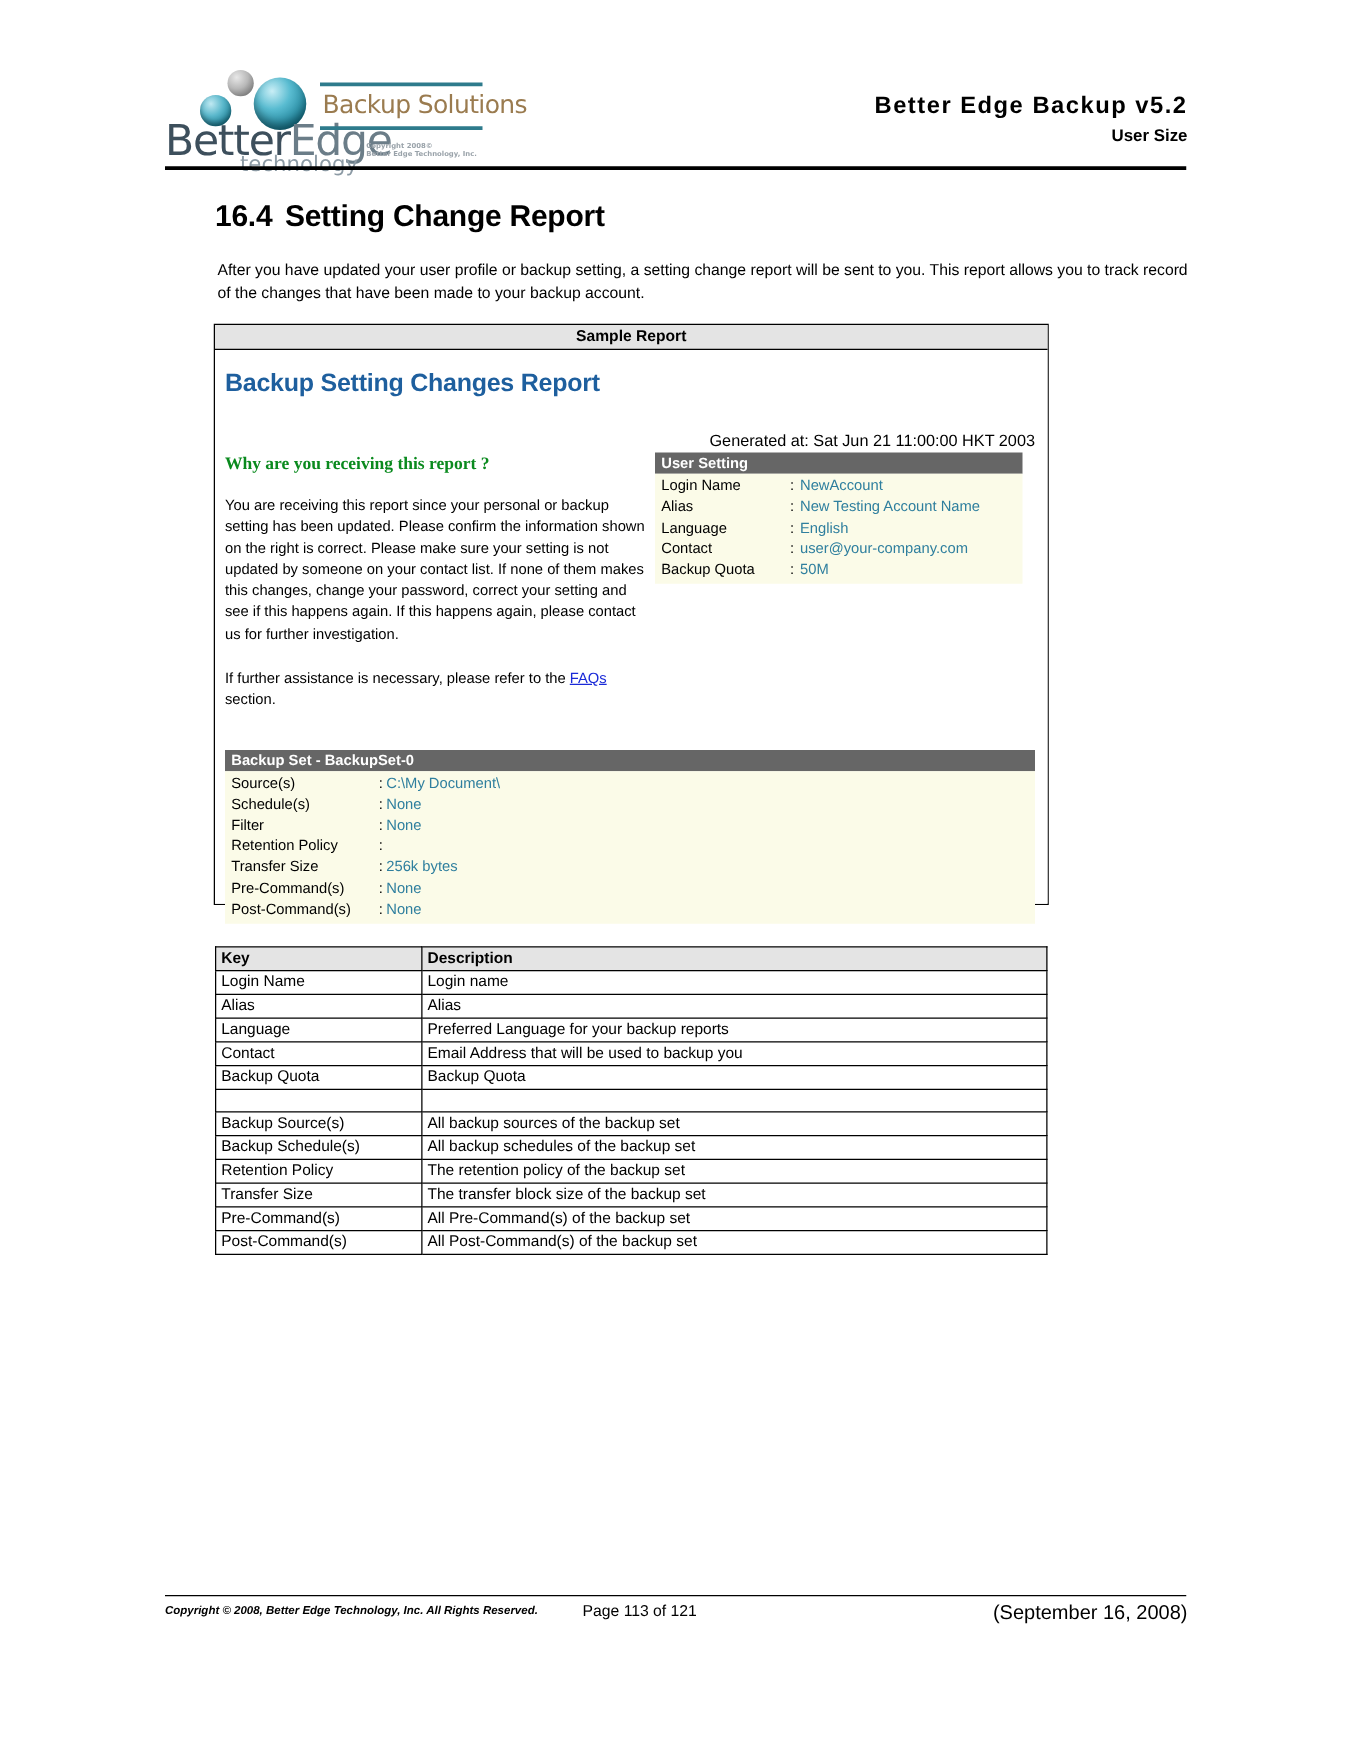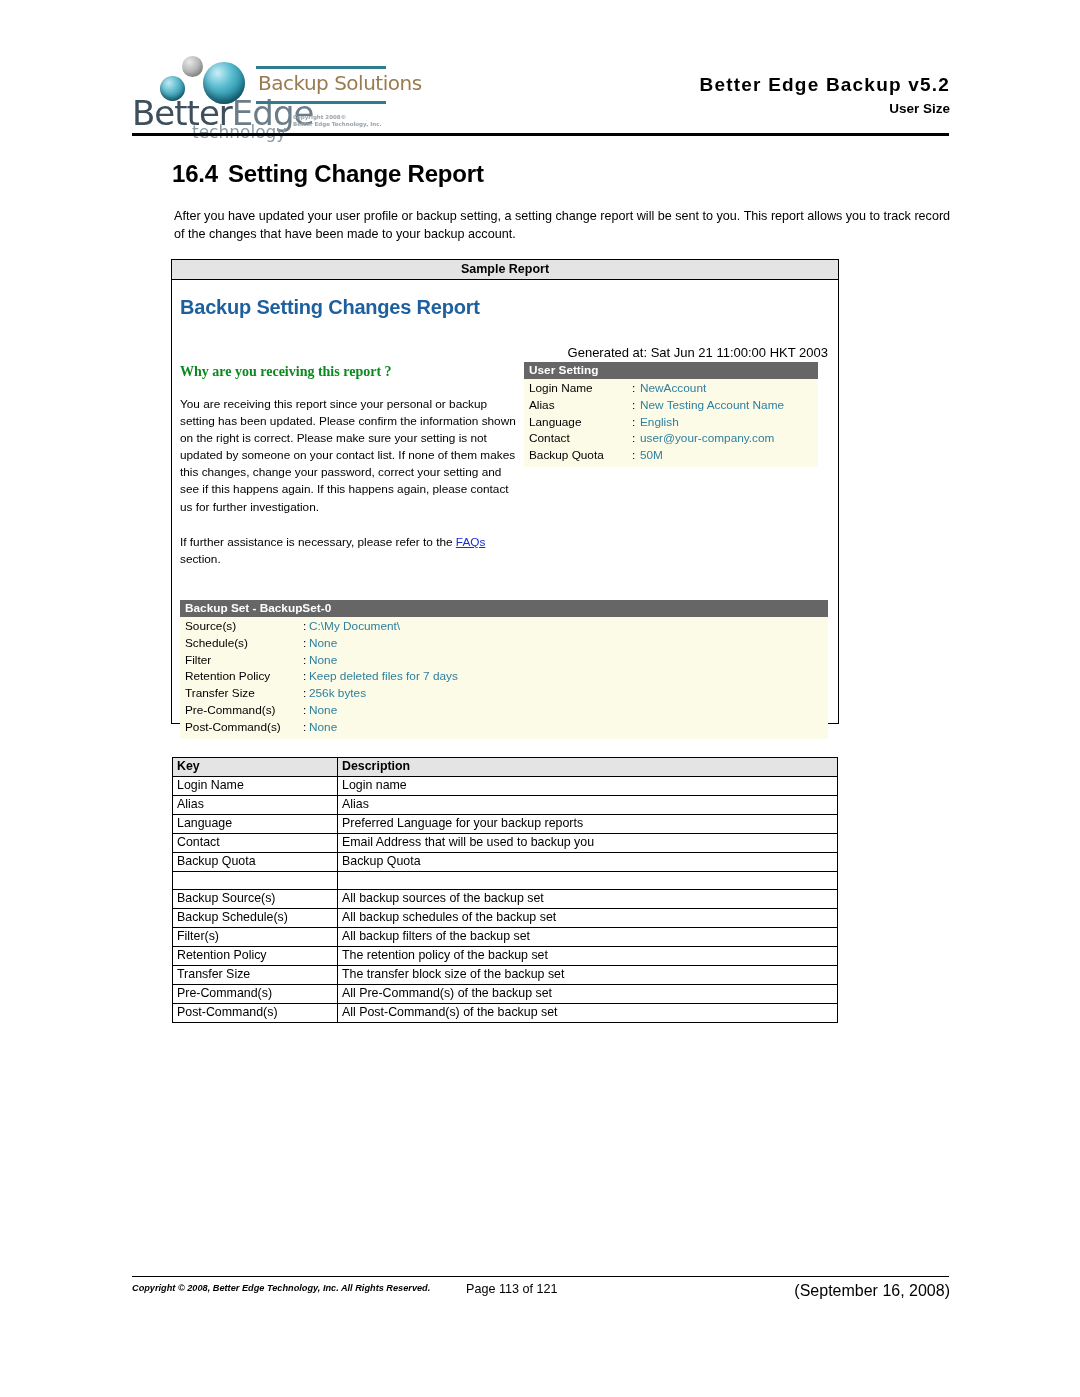--- a/index.html
+++ b/index.html
@@ -382,21 +382,20 @@
           <span class="v">None</span>
         </div>
         <div class="panel-row">
           <span class="k">Filter</span>
           <span class="sep">:</span>
           <span class="v">None</span>
         </div>
         <div class="panel-row">
           <span class="k">Retention Policy</span>
           <span class="sep">:</span>
-          <span class="v">Keep deleted files for 7 days</span>
         </div>
         <div class="panel-row">
           <span class="k">Transfer Size</span>
           <span class="sep">:</span>
           <span class="v">256k bytes</span>
         </div>
         <div class="panel-row">
           <span class="k">Pre-Command(s)</span>
           <span class="sep">:</span>
           <span class="v">None</span>
@@ -450,24 +449,20 @@
     </tr>
     <tr>
       <td>Backup Source(s)</td>
       <td>All backup sources of the backup set</td>
     </tr>
     <tr>
       <td>Backup Schedule(s)</td>
       <td>All backup schedules of the backup set</td>
     </tr>
     <tr>
-      <td>Filter(s)</td>
-      <td>All backup filters of the backup set</td>
-    </tr>
-    <tr>
       <td>Retention Policy</td>
       <td>The retention policy of the backup set</td>
     </tr>
     <tr>
       <td>Transfer Size</td>
       <td>The transfer block size of the backup set</td>
     </tr>
     <tr>
       <td>Pre-Command(s)</td>
       <td>All Pre-Command(s) of the backup set</td>

